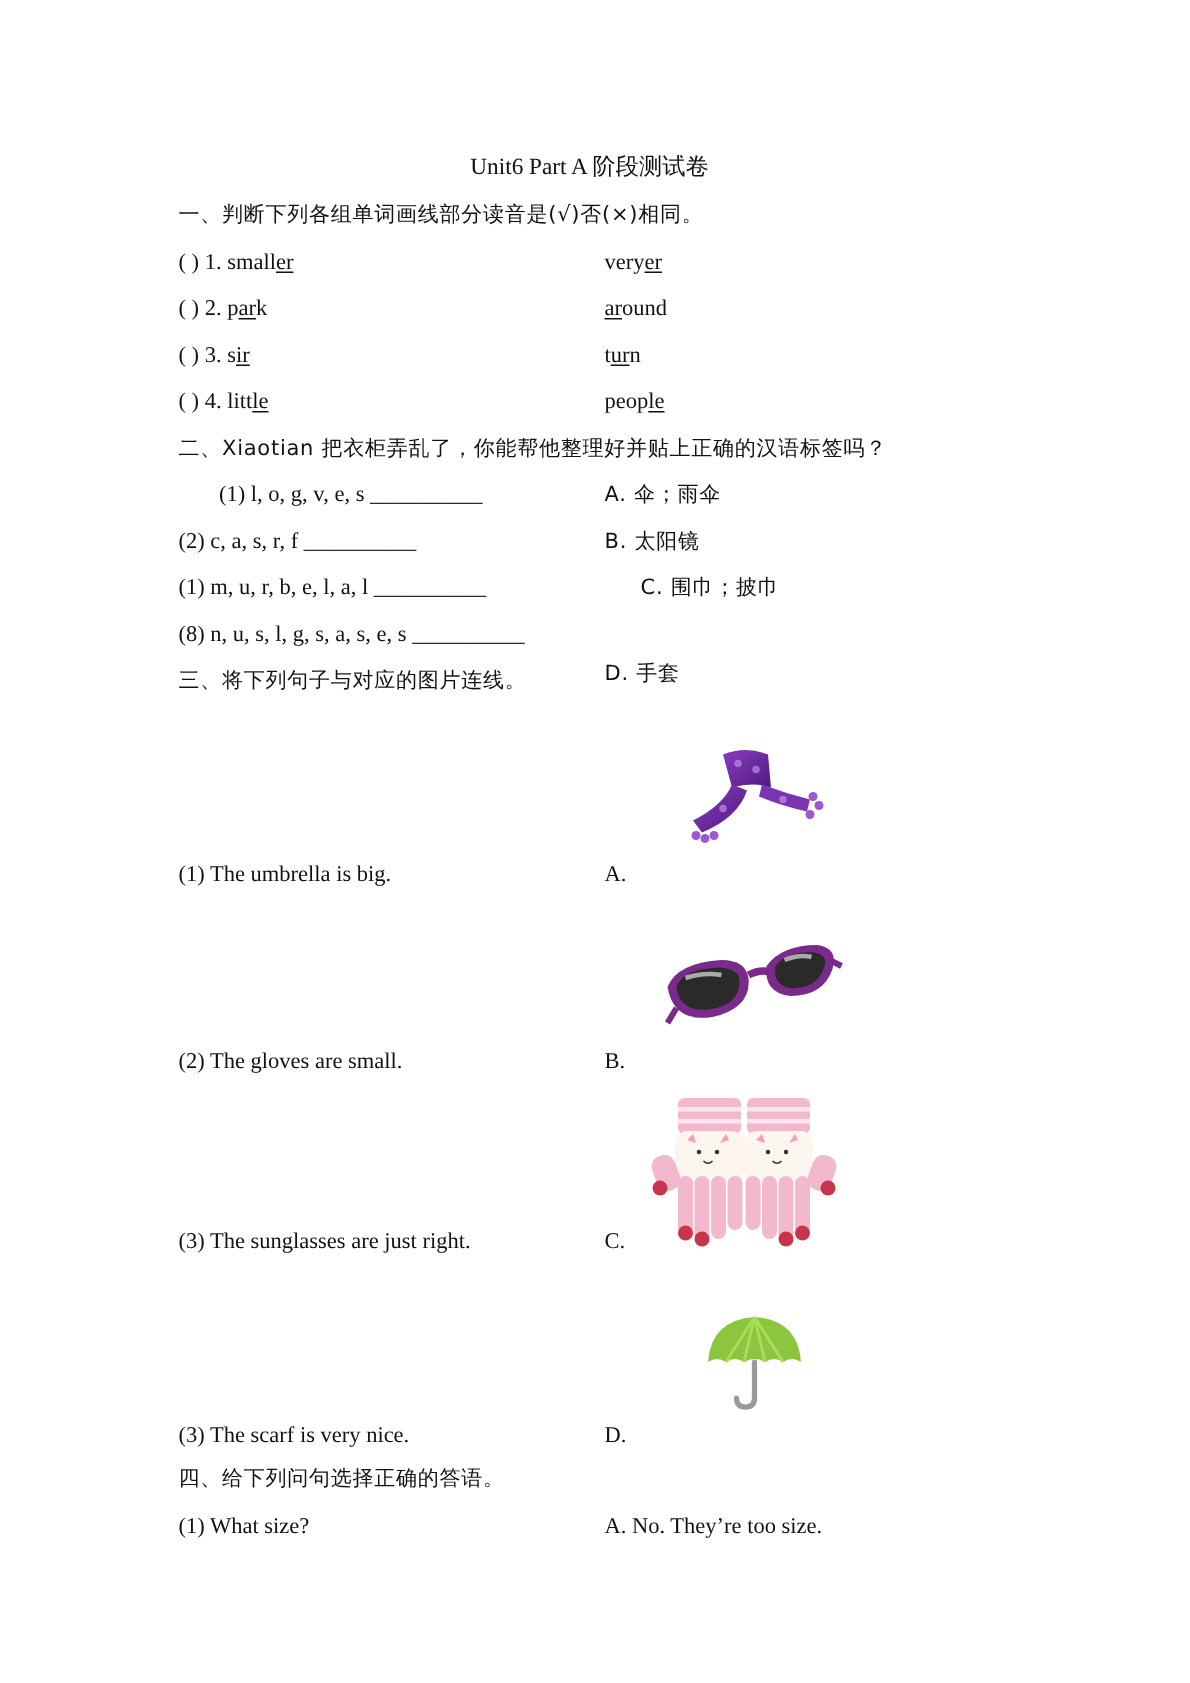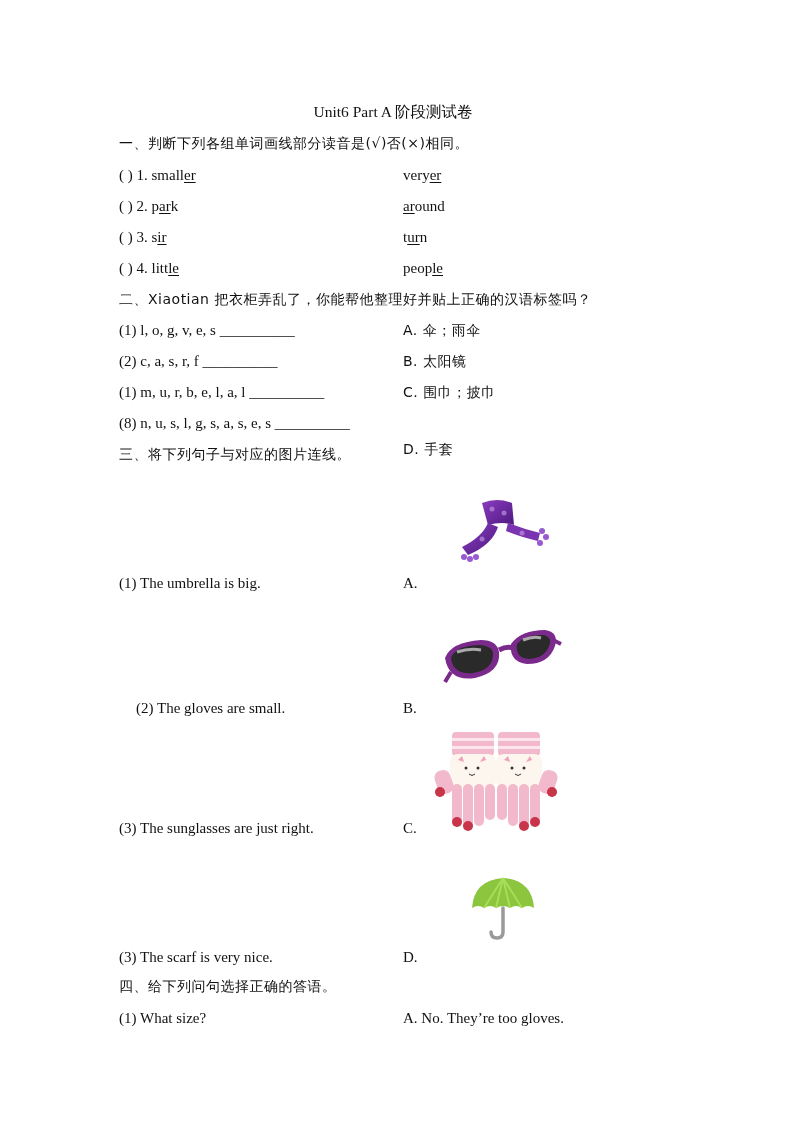--- a/index.html
+++ b/index.html
@@ -53,26 +53,26 @@
     <span>(    )</span>
     <span>4.</span>
     <span>litt</span><u>le</u><span></span>
   </div>
   <div class="line col2" style="top:259px;">
     <span>peop</span><u>le</u><span></span>
   </div>
 </div>
 
 <div class="line col1 cn" style="top:290px;">二、Xiaotian 把衣柜弄乱了，你能帮他整理好并贴上正确的汉语标签吗？</div>
-<div class="line col1" style="top:321px;">(1) l, o, g, v, e, s __________</div>
+<div class="line col1" style="top:321px;margin-left:27px;">(1) l, o, g, v, e, s __________</div>
 <div class="line col2 cn" style="top:321px;">A.  伞；雨伞</div>
 <div class="line col1" style="top:352px;">(2) c, a, s, r, f __________</div>
 <div class="line col2 cn" style="top:352px;">B.  太阳镜</div>
 <div class="line col1" style="top:383px;">(1) m, u, r, b, e, l, a, l __________</div>
-<div class="line col2 cn" style="top:383px;">C.  围巾；披巾</div>
+<div class="line col2 cn" style="top:383px;margin-left:24px;">C.  围巾；披巾</div>
 <div class="line col1" style="top:414px;">(8)    n, u, s, l, g, s, a, s, e, s __________</div>
 <div class="line col2 cn" style="top:414px;margin-top:26px;">D.  手套</div>
 
 <div class="line col1 cn" style="top:445px;">三、将下列句子与对应的图片连线。</div>
 
 <div class="line col1" style="top:574px;">(1) The umbrella is big.</div>
 <div class="line col2" style="top:574px;">A.</div>
 <div class="pic" style="left:452px; top:495px; width:100px; height:68px;">
   <svg width="100" height="68" viewBox="0 0 100 68">
     <defs>
@@ -94,21 +94,21 @@
     </g>
     <g fill="#c8a0e8" opacity="0.6">
       <circle cx="40" cy="14" r="2.5"></circle>
         <circle cx="52" cy="18" r="2.5"></circle>
         <circle cx="30" cy="44" r="2.5"></circle>
         <circle cx="70" cy="38" r="2.5"></circle>
     </g>
   </svg>
 </div>
 
-<div class="line col1" style="top:699px;margin-left:17px;">(2) The gloves are small.</div>
+<div class="line col1" style="top:699px;">(2) The gloves are small.</div>
 <div class="line col2" style="top:699px;">B.</div>
 <div class="pic" style="left:441px; top:624px; width:122px; height:62px;">
   <svg width="122" height="62" viewBox="0 0 122 62">
     <path d="M4 34 Q10 18 40 16 Q56 16 58 28 Q60 48 34 54 Q8 58 4 34 Z" fill="#7a2a8a"></path>
     <path d="M10 34 Q14 22 38 21 Q52 22 52 30 Q52 46 32 49 Q12 51 10 34 Z" fill="#2a2a2a"></path>
     <path d="M16 28 Q28 24 40 26" stroke="#aaaaaa" stroke-width="3" fill="none"></path>
     <path d="M58 26 Q66 22 72 24" stroke="#7a2a8a" stroke-width="5" fill="none"></path>
     <path d="M70 20 Q80 6 104 6 Q118 8 114 22 Q108 40 86 40 Q68 38 70 20 Z" fill="#7a2a8a"></path>
     <path d="M76 20 Q84 10 102 11 Q112 13 108 22 Q104 34 88 35 Q74 34 76 20 Z" fill="#2a2a2a"></path>
     <path d="M82 16 Q92 12 100 14" stroke="#aaaaaa" stroke-width="3" fill="none"></path>
@@ -165,13 +165,13 @@
 <div class="pic" style="left:468px; top:874px; width:70px; height:68px;">
   <svg width="70" height="68" viewBox="0 0 70 68">
     <path d="M4 34 Q6 6 35 4 Q64 6 66 34 Q60 30 54 34 Q48 30 42 34 Q35 30 28 34 Q22 30 16 34 Q10 30 4 34 Z" fill="#8cc63e"></path>
     <path d="M35 4 L28 34 M35 4 L42 34 M35 4 L16 34 M35 4 L54 34" stroke="#a8dc5a" stroke-width="2" fill="none"></path>
     <path d="M35 34 L35 58 Q35 64 29 64 Q23 64 23 58" stroke="#9a9a9a" stroke-width="3.5" fill="none" stroke-linecap="round"></path>
   </svg>
 </div>
 
 <div class="line col1 cn" style="top:977px;">四、给下列问句选择正确的答语。</div>
 <div class="line col1" style="top:1009px;">(1) What size?</div>
-<div class="line col2" style="top:1009px;">A. No. They’re too gloves.</div>
+<div class="line col2" style="top:1009px;">A. No. They’re too size.</div>
 
 </body></html>

